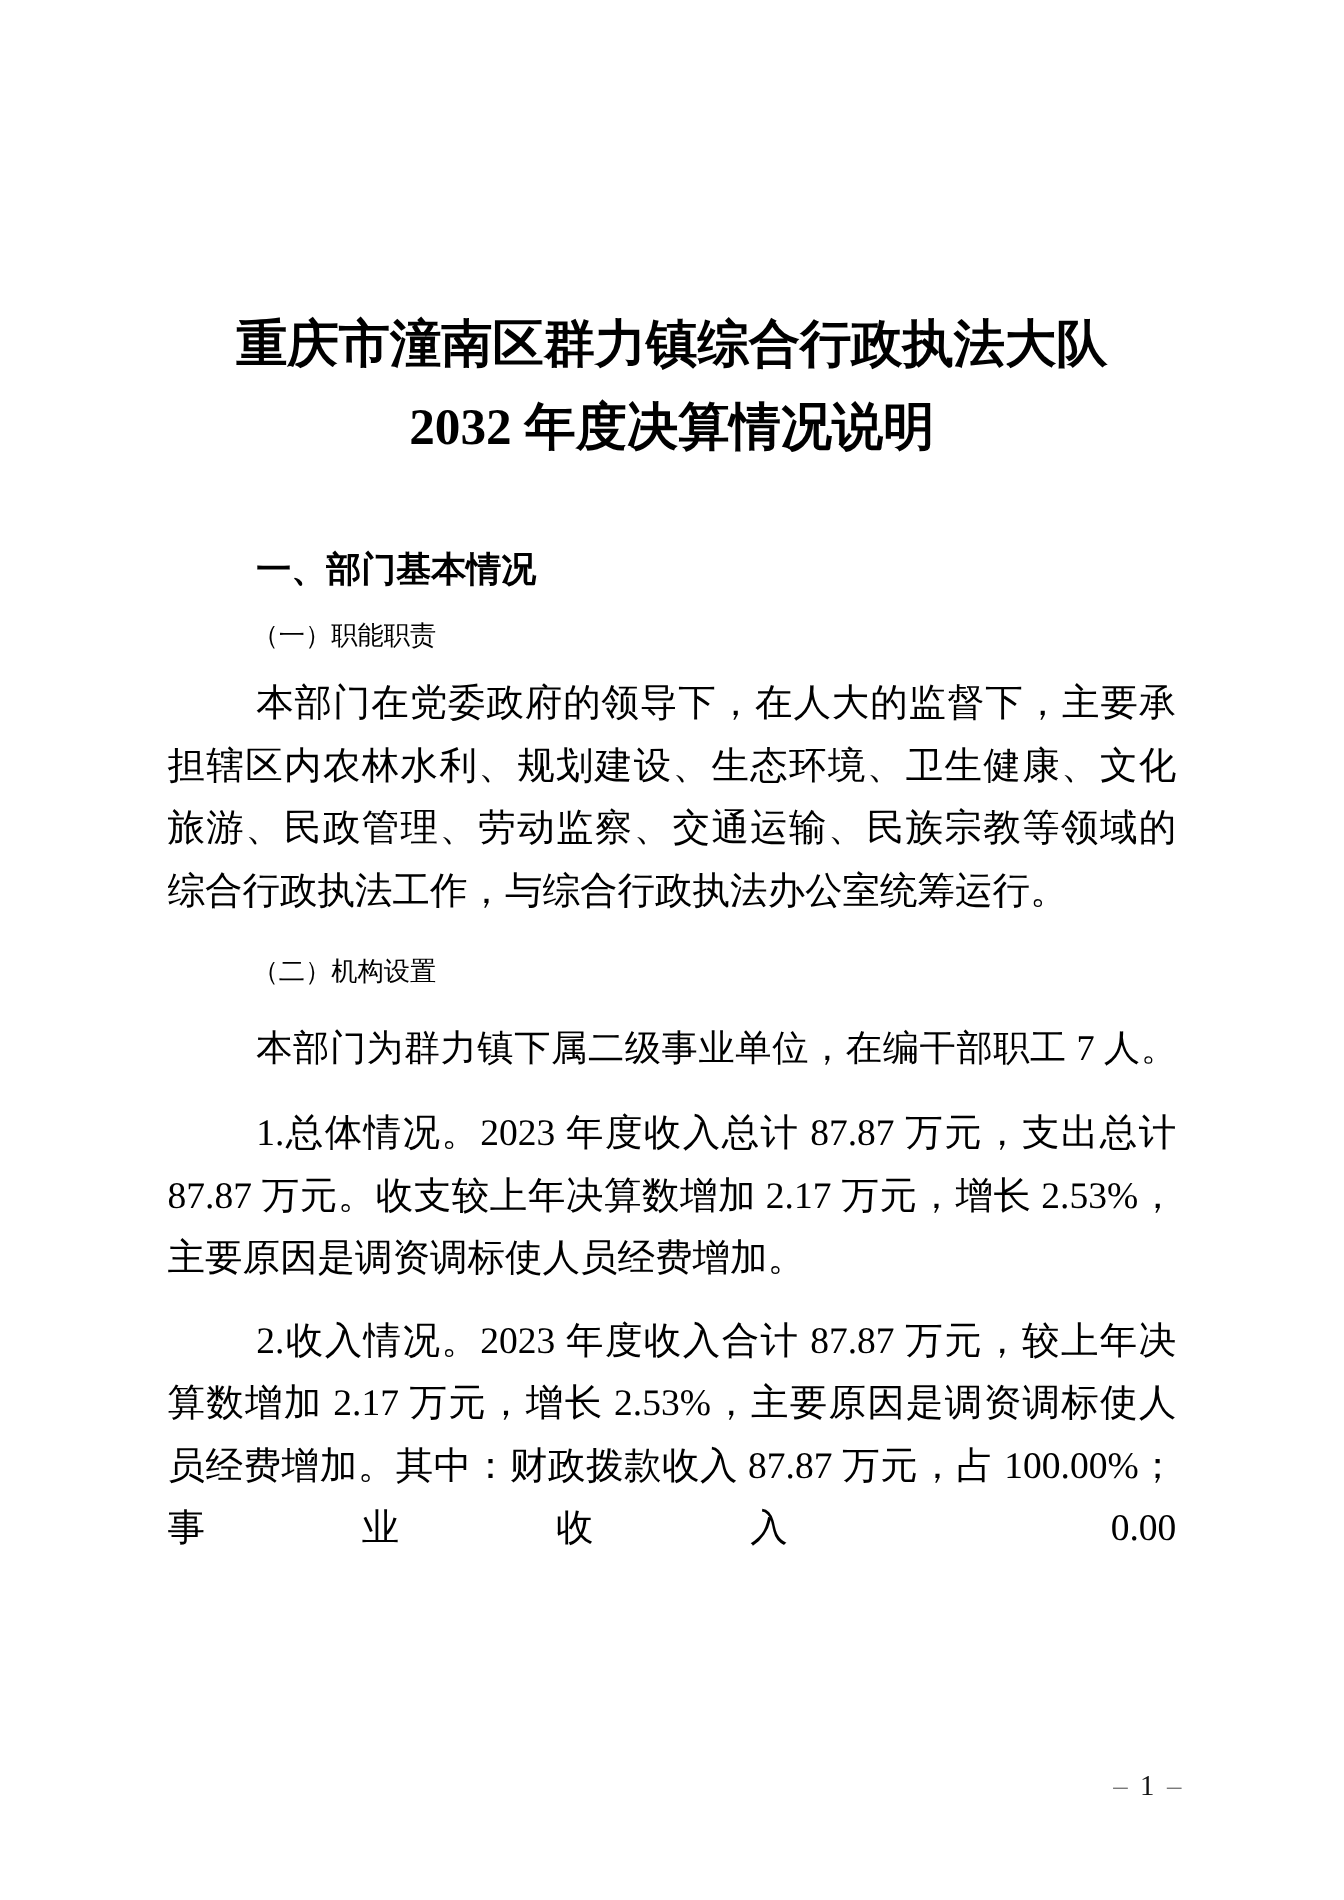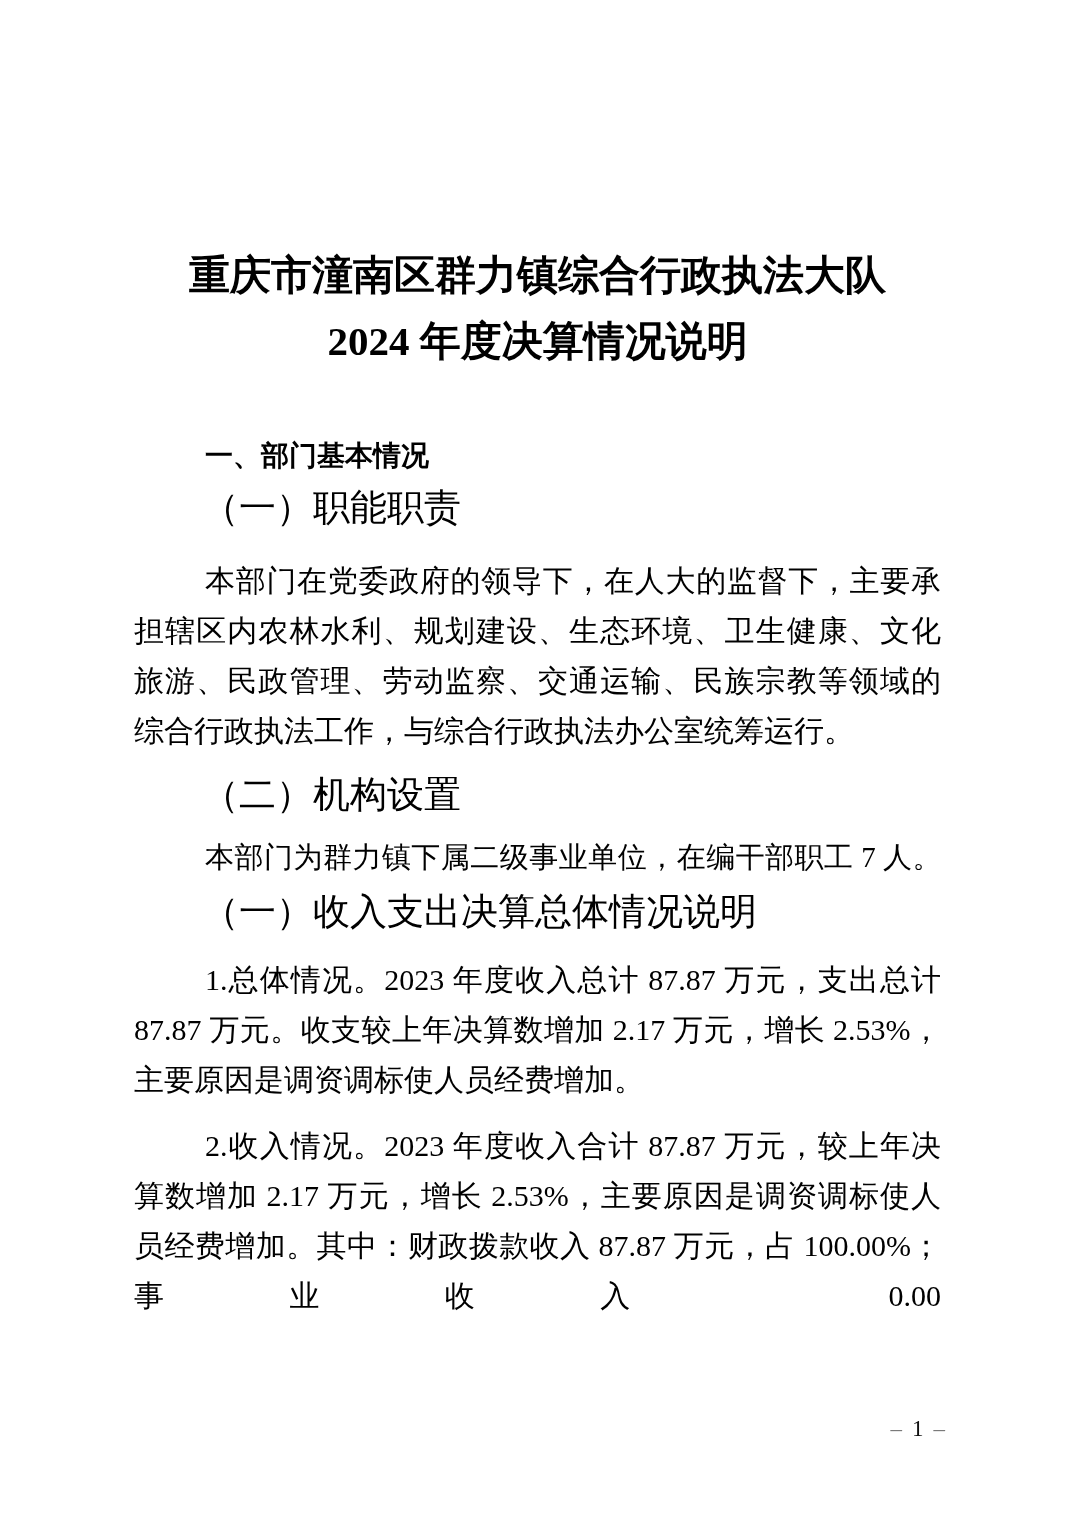--- a/index.html
+++ b/index.html
@@ -43,37 +43,37 @@
     line-height: 50px;
   }
   .heading--first  { margin-top: 57px; }
   .heading--second { margin-top: 7px; }
 
   
   .subheading {
     margin: 0;
     padding-left: 68px;
     font-weight: 400;
-    font-size: 37px;
+    font-size: 21px;
     line-height: 50px;
   }
   .subheading--1 { margin-top: 2px; }
   .subheading--2 { margin-top: 14px; }
   .subheading--3 { margin-top: 5px; }
 
   
   .para {
     margin: 0;
     font-size: 30px;
     line-height: 50px;
     text-indent: 71px;
     text-align: justify;
     text-justify: inter-ideograph;
   }
-  .para--1 { margin-top: 23px; }
+  .para--1 { margin-top: 5px; }
   .para--2 { margin-top: 12px; font-size: 29px; letter-spacing: -0.5px; }
   .para--3 { margin-top: 18px; }
   .para--4 { margin-top: 16px; }
   .fill { text-align-last: justify; }
 
   
   .page-footer {
     position: absolute;
     top: 1414px;
     right: 130px;
@@ -84,37 +84,36 @@
   .footer-dash { color: #7a7a7a; }
   .footer-num  { color: #111111; padding: 0 10px; }
 </style>
 </head>
 <body>
 
 <div class="page">
 
   <header class="doc-title">
     <span class="title-line">重庆市潼南区群力镇综合行政执法大队</span>
-    <span class="title-line">2024 年度决算情况说明</span>
+    <span class="title-line">2032 年度决算情况说明</span>
   </header>
 
   <main class="content">
 
     <h2 class="heading heading--first">一、部门基本情况</h2>
 
     <h3 class="subheading subheading--1">（一）职能职责</h3>
 
     <p class="para para--1">本部门在党委政府的领导下，在人大的监督下，主要承担辖区内农林水利、规划建设、生态环境、卫生健康、文化旅游、民政管理、劳动监察、交通运输、民族宗教等领域的综合行政执法工作，与综合行政执法办公室统筹运行。</p>
 
     <h3 class="subheading subheading--2">（二）机构设置</h3>
 
     <p class="para para--2 fill">本部门为群力镇下属二级事业单位，在编干部职工 7 人。</p>
 
 
-    <h3 class="subheading subheading--3">（一）收入支出决算总体情况说明</h3>
 
     <p class="para para--3">1.总体情况。2023 年度收入总计 87.87 万元，支出总计 87.87 万元。收支较上年决算数增加 2.17 万元，增长 2.53%，主要原因是调资调标使人员经费增加。</p>
 
     <p class="para para--4 fill">2.收入情况。2023 年度收入合计 87.87 万元，较上年决算数增加 2.17 万元，增长 2.53%，主要原因是调资调标使人员经费增加。其中：财政拨款收入 87.87 万元，占 100.00%；事业收入 0.00</p>
 
   </main>
 
   <footer class="page-footer">
     <span class="footer-dash">–</span><span class="footer-num">1</span><span class="footer-dash">–</span>
   </footer>

